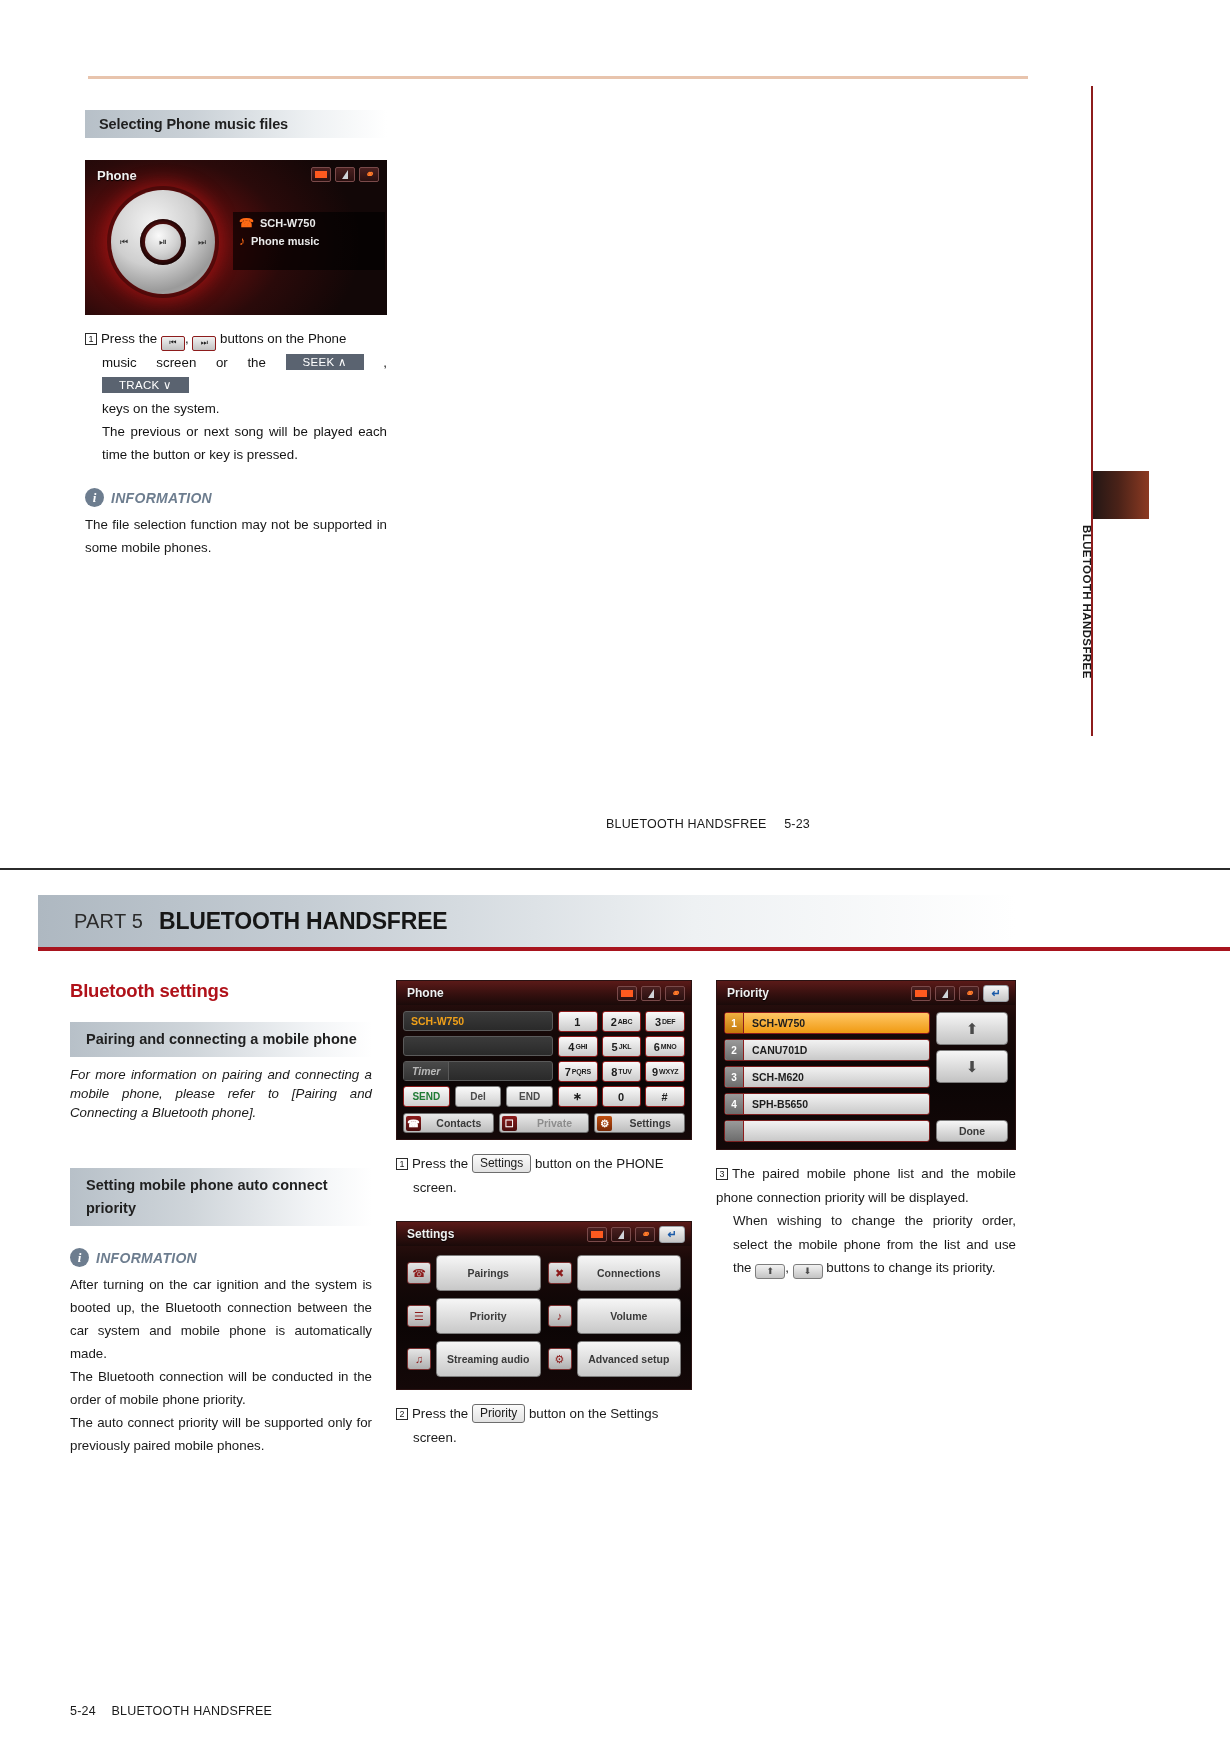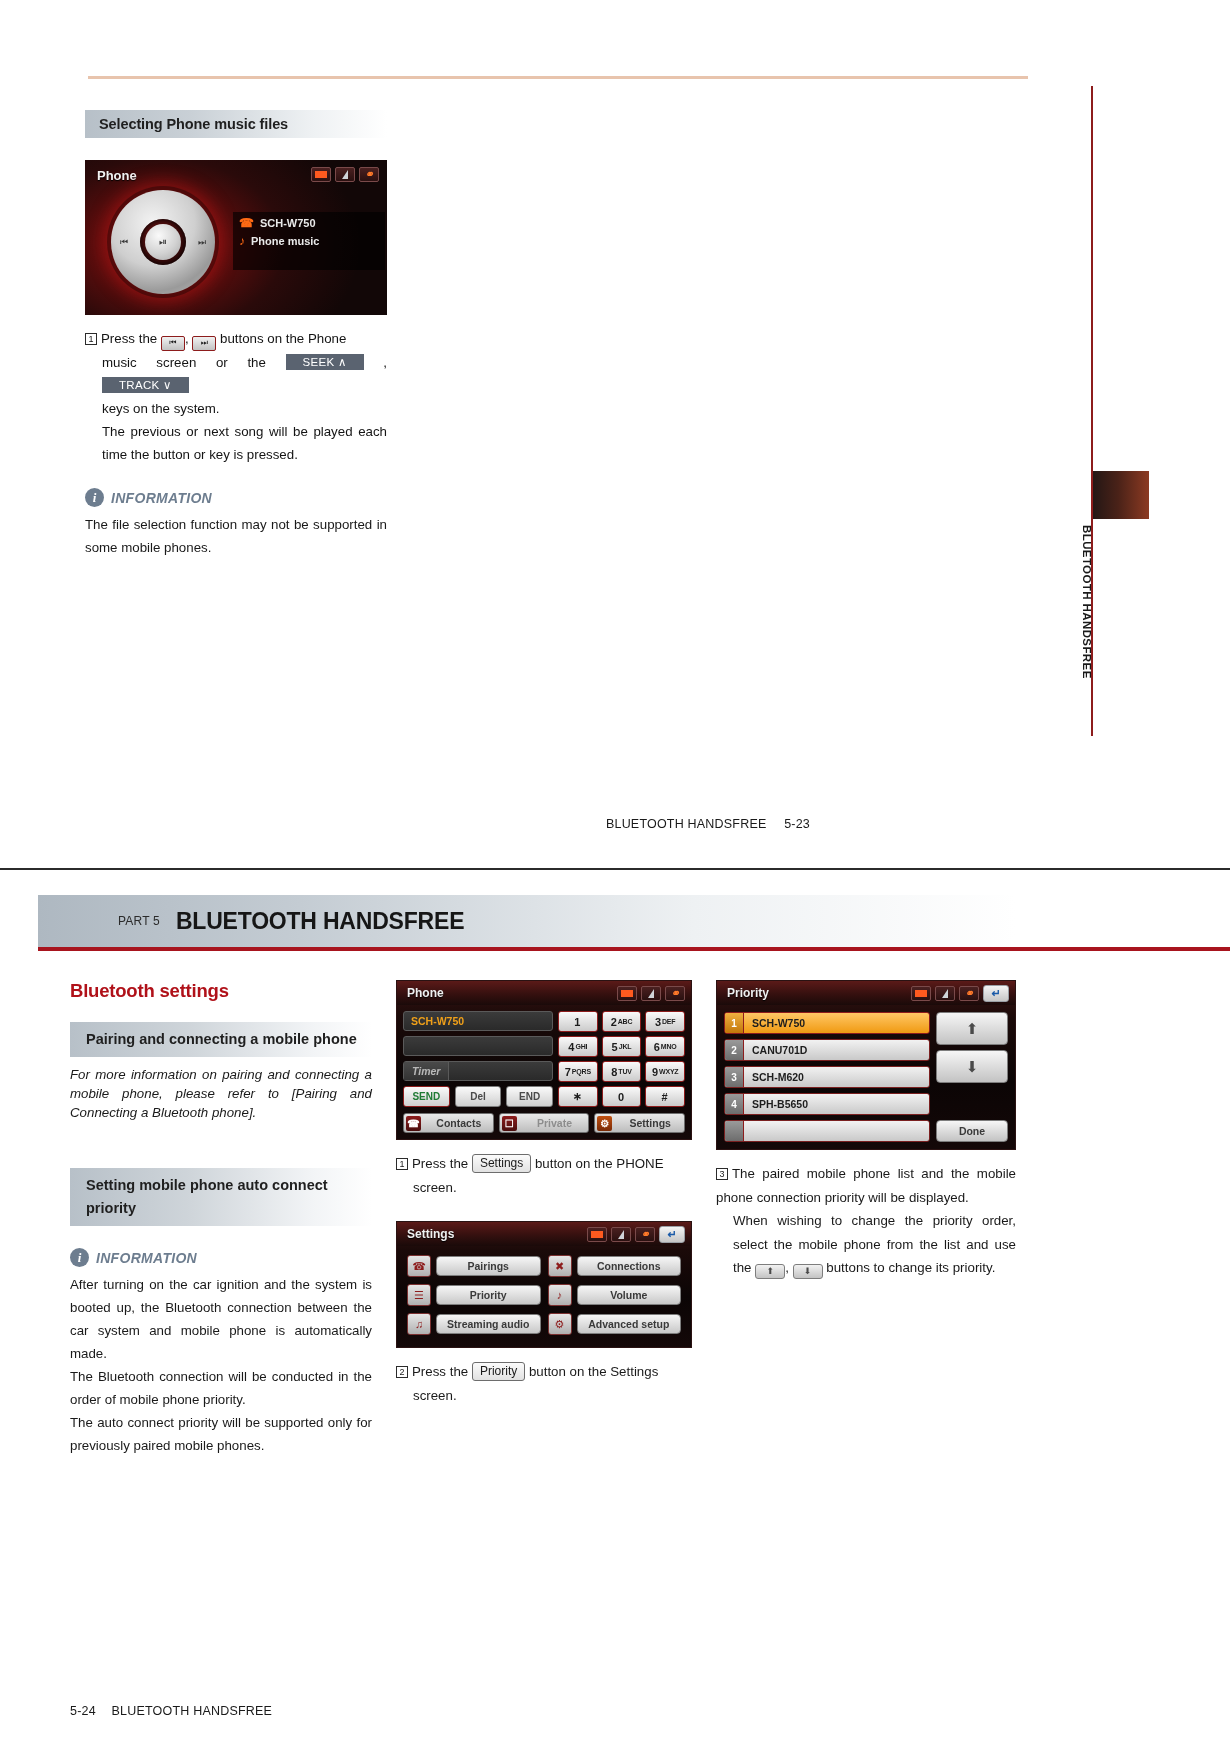--- a/index.html
+++ b/index.html
@@ -132,21 +132,21 @@
 
   .page-sep { position:absolute; left:0; top:868px; width:1230px; height:1.5px; background:#2b2b2b; }
 
   
   .page2 { position:absolute; left:0; top:870px; width:1230px; height:881px; background:#fff; }
   .part-bar {
     position:absolute; left:38px; top:25px; width:1192px; height:52px;
     background: linear-gradient(to right, #aeb8c1 0%, #c4ccd3 22%, #eef1f3 55%, #ffffff 82%, #ffffff 100%);
     display:flex; align-items:center; padding-left:36px;
   }
-  .part-bar .pl { font-size:12px; color:#2b2b2b; letter-spacing:.2px;margin-left:44px; }
+  .part-bar .pl { font-size:20px; color:#2b2b2b; letter-spacing:.2px; }
   .part-bar .pt { font-size:23px; font-weight:bold; color:#161616; margin-left:16px; letter-spacing:-.2px; }
   .part-rule { position:absolute; left:38px; top:77px; width:1192px; height:4px; background:#a8141e; }
 
   .col { position:absolute; top:110px; }
   .colL { left:70px; width:302px; }
   .colM { left:396px; width:296px; }
   .colR { left:716px; width:300px; }
 
   .red-head { color:#b01119; font-size:18.5px; font-weight:bold; letter-spacing:-.2px; }
   .grey-head {
@@ -222,21 +222,21 @@
 
   
   .setgrid { display:grid; grid-template-columns:1fr 1fr; gap:7px; padding:9px 10px 12px; }
   .setitem { display:flex; align-items:center; gap:5px; }
   .setitem .sic {
     width:24px; height:22px; border-radius:3px; border:1px solid #7a3030;
     background: linear-gradient(#e6e6e6,#b0b0b0);
     display:flex; align-items:center; justify-content:center; font-size:11px; color:#8d1c1c;
   }
   .setitem .sbtn {
-    flex:1; height:20px; border-radius:4px; border:1px solid #7d7d7d;
+    flex:1; height:36px; border-radius:4px; border:1px solid #7d7d7d;
     background: linear-gradient(#f6f6f6,#c8c8c8);
     display:flex; align-items:center; justify-content:center;
     font-size:10.5px; font-weight:bold; color:#3a3a3a; text-align:center; line-height:11px;
   }
 
   
   .prio { display:flex; gap:6px; padding:7px; }
   .prio-list { flex:1; display:flex; flex-direction:column; gap:5px; }
   .prow {
     height:22px; display:flex; align-items:center; border-radius:3px;

